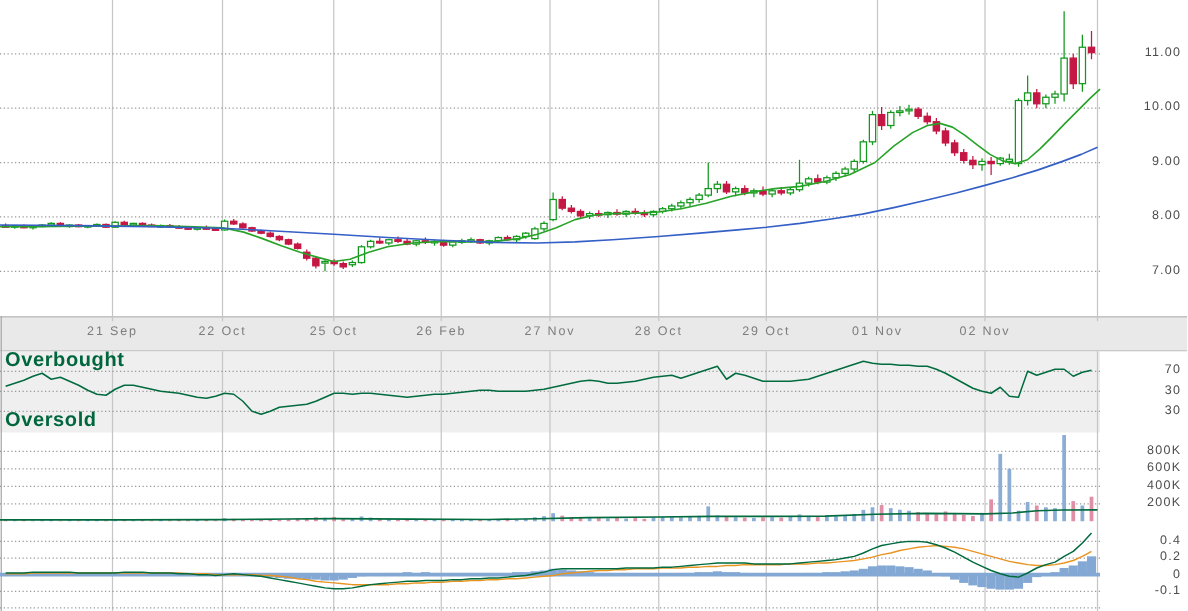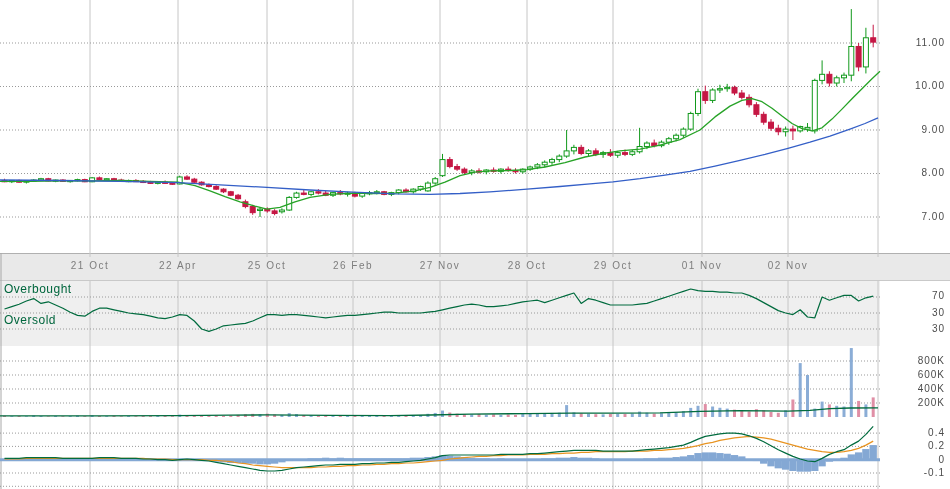--- a/index.html
+++ b/index.html
@@ -3,21 +3,21 @@
 <meta charset="utf-8">
 <style>
   html,body{margin:0;padding:0;background:#ffffff;}
   #chart-root{position:relative;width:950px;height:489px;background:#fff;overflow:hidden;
     font-family:"Liberation Sans",sans-serif;padding-left:12px;}
   #chart-svg{position:absolute;left:0;top:0;}
   .lbl{position:absolute;height:12px;line-height:12px;font-size:10px;color:#4c4c4c;
     letter-spacing:1px;font-family:"Liberation Sans",sans-serif;white-space:nowrap;}
   .rlbl{left:885px;width:60px;text-align:right;}
   .dlbl{width:70px;text-align:center;color:#7d7d7d;letter-spacing:1.5px;}
-  .zone{color:#00663d;font-weight:400;letter-spacing:0.5px;font-size:12px;}
+  .zone{color:#00663d;font-weight:700;letter-spacing:0.5px;font-size:16px;}
 </style>
 </head>
 <body>
 
 <div id="chart-root">
   <svg id="chart-svg" width="950" height="489">
       <g>
         <rect x="0" y="281" width="880" height="65" fill="#efefef"></rect>
         <rect x="0" y="254" width="950" height="27" fill="#e9e9e9"></rect>
         <line x1="0" y1="253.5" x2="950" y2="253.5" stroke="#b0b0b0" stroke-width="1"></line>
@@ -559,32 +559,32 @@
         <path d="M0.0 180.0L60.0 180.5L120.0 181.3L178.0 182.6L220.0 184.8L267.0 187.4L310.0 190.0L353.0 192.2L395.0 193.9L430.0 194.4L460.0 193.5L490.0 191.8L527.0 189.2L560.0 186.5L590.0 183.9L613.0 181.8L640.0 178.7L665.0 175.2L690.0 171.3L715.0 166.1L740.0 160.4L765.0 154.4L788.0 148.3L810.0 142.2L830.0 136.1L850.0 129.1L865.0 123.5L878.0 117.8" fill="none" stroke="#345fc7" stroke-width="1.3" stroke-linejoin="round"></path>
       </g>
     </svg>
 
   <div class="lbl rlbl" style="top:37px">11.00</div>
   <div class="lbl rlbl" style="top:80px">10.00</div>
   <div class="lbl rlbl" style="top:124px">9.00</div>
   <div class="lbl rlbl" style="top:167px">8.00</div>
   <div class="lbl rlbl" style="top:211px">7.00</div>
 
-  <div class="lbl dlbl" style="left:55px;top:260px">21 Oct</div>
-  <div class="lbl dlbl" style="left:143px;top:260px">22 Apr</div>
+  <div class="lbl dlbl" style="left:55px;top:260px">21 Sep</div>
+  <div class="lbl dlbl" style="left:143px;top:260px">22 Oct</div>
   <div class="lbl dlbl" style="left:232px;top:260px">25 Oct</div>
   <div class="lbl dlbl" style="left:318px;top:260px">26 Feb</div>
   <div class="lbl dlbl" style="left:405px;top:260px">27 Nov</div>
   <div class="lbl dlbl" style="left:492px;top:260px">28 Oct</div>
   <div class="lbl dlbl" style="left:578px;top:260px">29 Oct</div>
   <div class="lbl dlbl" style="left:667px;top:260px">01 Nov</div>
   <div class="lbl dlbl" style="left:753px;top:260px">02 Nov</div>
 
   <div class="lbl zone" style="left:4px;top:283px">Overbought</div>
-  <div class="lbl zone" style="left:4px;top:314px">Oversold</div>
+  <div class="lbl zone" style="left:4px;top:331px">Oversold</div>
   <div class="lbl rlbl" style="top:290px">70</div>
   <div class="lbl rlbl" style="top:307px">30</div>
   <div class="lbl rlbl" style="top:323px">30</div>
 
   <div class="lbl rlbl" style="top:355px">800K</div>
   <div class="lbl rlbl" style="top:369px">600K</div>
   <div class="lbl rlbl" style="top:383px">400K</div>
   <div class="lbl rlbl" style="top:397px">200K</div>
 
   <div class="lbl rlbl" style="top:427px">0.4</div>

